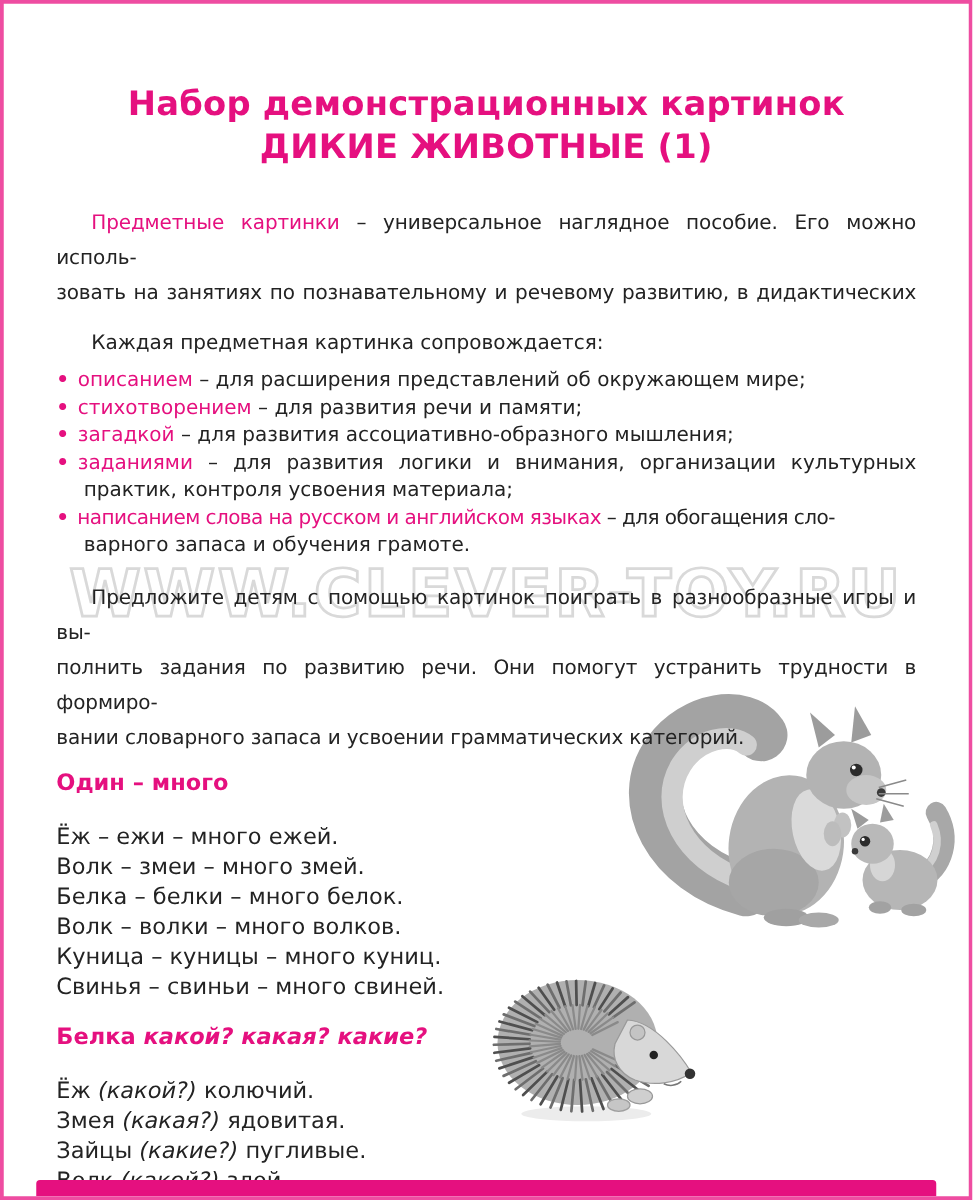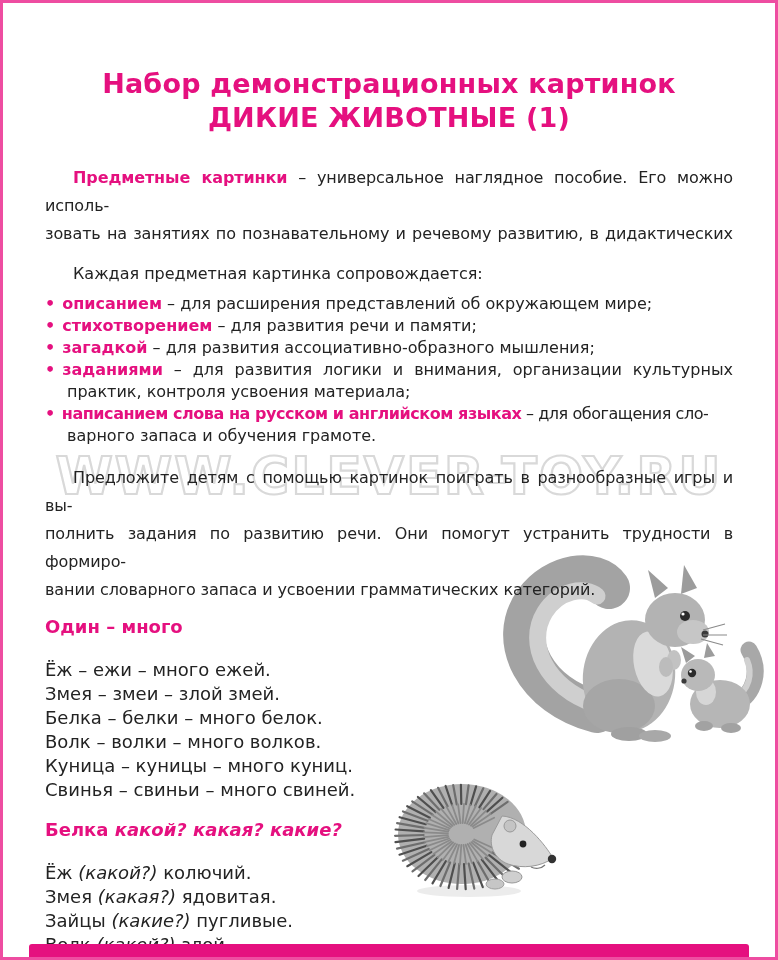--- a/index.html
+++ b/index.html
@@ -17,21 +17,21 @@
   }
   .content{position:relative;z-index:2;padding:0 42px}
   .title{margin-top:64px;text-align:center;font-weight:bold;color:var(--accent);
          font-size:27px;line-height:34px;letter-spacing:.2px}
   .para{font-size:16px;line-height:28px;letter-spacing:-0.1px}
   .pline{display:block}
   .fill{text-align:justify;text-align-last:justify}
   .indent{text-indent:28px}
   .intro{margin-top:29px}
   .lead-line{margin-top:12px;text-indent:28px;font-size:16px;line-height:28px}
-  .bw{font-weight:bold;color:var(--accent)}
+  .bw{font-weight:normal;color:var(--accent)}
   .bullets{margin-top:5px}
   .b-item{font-size:16px;line-height:22px}
   .b-item .l2{padding-left:22px}
   .b-item .l2:empty{display:none}
   .dot{color:var(--accent);font-weight:bold;margin-right:7px}
   .tight{letter-spacing:-0.45px}
   .suggestion{margin-top:17px}
   .sec{margin-top:10px}
   .sec2{margin-top:15px}
   .sec-heading{font-size:18px;line-height:26px;font-weight:bold;color:var(--accent)}
@@ -97,21 +97,21 @@
     <div class="para suggestion">
       <span class="pline fill indent">Предложите детям с помощью картинок поиграть в разнообразные игры и вы-</span>
       <span class="pline fill">полнить задания по развитию речи. Они помогут устранить трудности в формиро-</span>
       <span class="pline">вании словарного запаса и усвоении грамматических категорий.</span>
     </div>
 
     <div class="sec">
       <div class="sec-heading">Один – много</div>
       <ul class="wlist">
         <li>Ёж – ежи – много ежей.</li>
-        <li>Змея – змеи – злой змей.</li>
+        <li>Волк – змеи – много змей.</li>
         <li>Белка – белки – много белок.</li>
         <li>Волк – волки – много волков.</li>
         <li>Куница – куницы – много куниц.</li>
         <li>Свинья – свиньи – много свиней.</li>
       </ul>
     </div>
 
     <div class="sec sec2">
       <div class="sec-heading"><span>Белка</span><span class="it"> какой? какая? какие?</span></div>
       <ul class="wlist">

